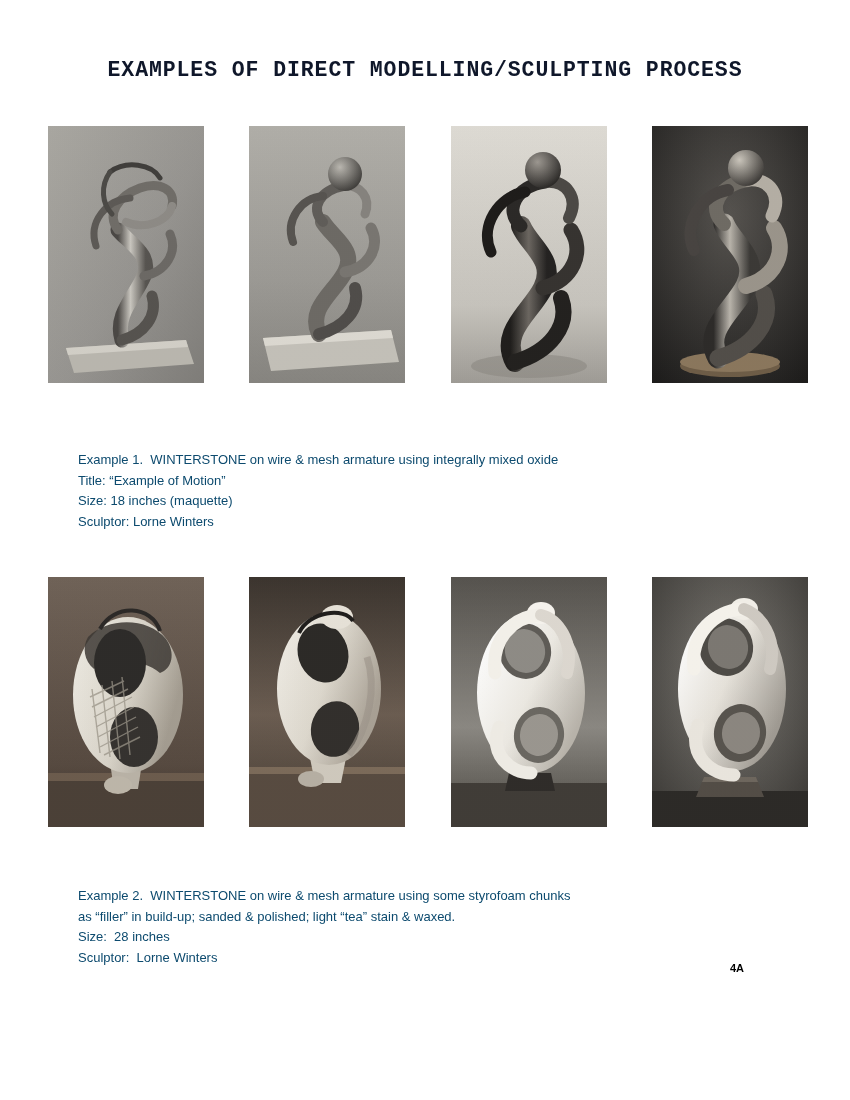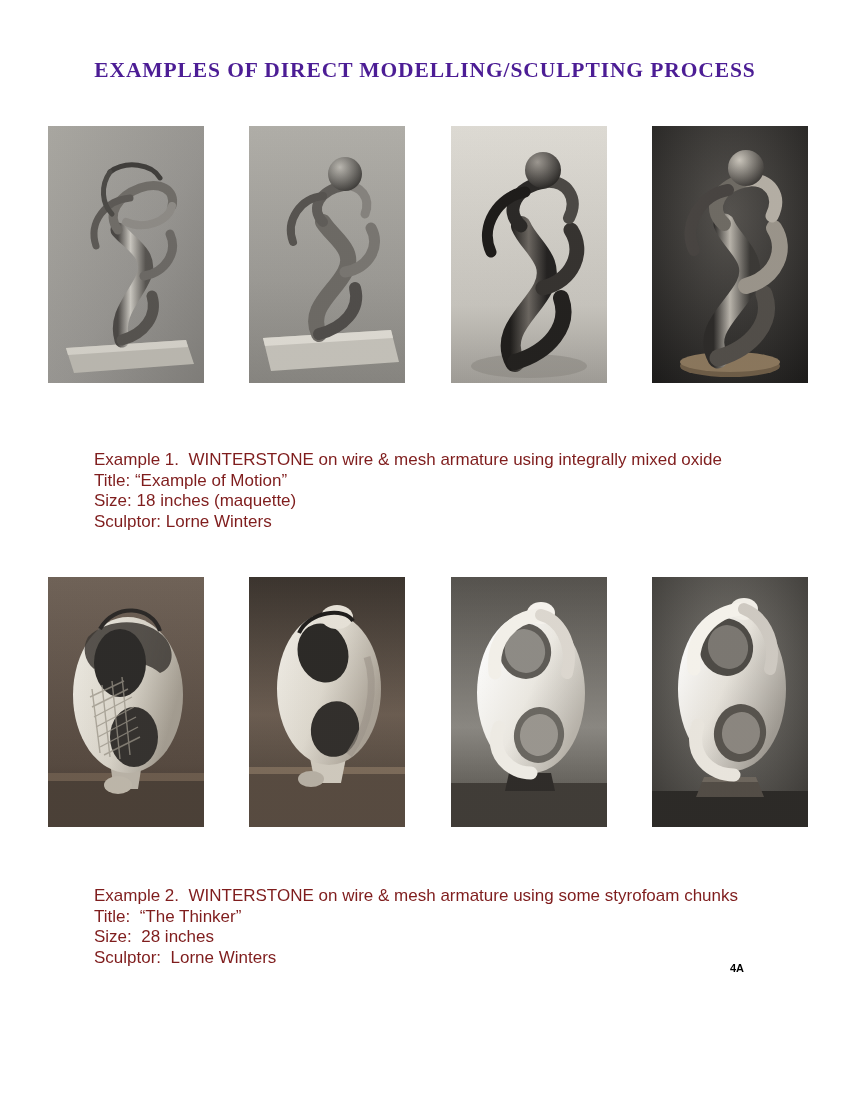--- a/index.html
+++ b/index.html
@@ -22,25 +22,25 @@
     height: 1100px;
     box-sizing: border-box;
   }
 
   .doc-title {
     position: absolute;
     top: 58px;
     left: 0;
     width: 850px;
     text-align: center;
-    font-family: Liberation Serif, serif;
+    font-family: Liberation Mono, monospace;
     font-weight: bold;
     font-size: 21.5px;
     letter-spacing: 0.9px;
-    color: #4c1d95;
+    color: #0f172a;
   }
 
   .gallery {
     position: absolute;
     left: 48px;
     width: 760px;
     display: flex;
     gap: 0px;
   }
   .gallery.row1 { top: 126px; }
@@ -65,26 +65,26 @@
       repeating-linear-gradient(0deg, rgba(255,255,255,0.05) 0px, rgba(0,0,0,0.05) 1px, rgba(255,255,255,0.04) 2px);
     pointer-events: none;
   }
 
   
   .gap { flex: 1 1 auto; }
 
   
   .caption {
     position: absolute;
-    left: 94px;
+    left: 78px;
     width: 700px;
     font-family: "Liberation Sans", sans-serif;
-    font-size: 17px;
+    font-size: 13px;
     line-height: 20.5px;
-    color: #7f1d1d;
+    color: #0c4a6e;
   }
   .caption.c1 { top: 450px; }
   .caption.c2 { top: 886px; }
   .caption div { white-space: pre-wrap; }
 
   .page-number {
     position: absolute;
     left: 730px;
     top: 962px;
     font-family: "Liberation Sans", sans-serif;
@@ -408,20 +408,20 @@
           <path d="M46 148 C36 180 60 198 82 198" stroke="#eae6de" stroke-width="13" fill="none" stroke-linecap="round"></path>
         </svg>
       </div>
       <div class="grain"></div>
     </div>
 
   </div>
 
   <div class="caption c2">
     <div>Example 2.  WINTERSTONE on wire &amp; mesh armature using some styrofoam chunks</div>
-    <div>Title:  “The Thinker”</div>
+    <div>as “filler” in build-up; sanded &amp; polished; light “tea” stain &amp; waxed.</div>
     <div>Size:  28 inches</div>
     <div>Sculptor:  Lorne Winters</div>
   </div>
 
   <div class="page-number">4A</div>
 
 </div>
 
 </body></html>

